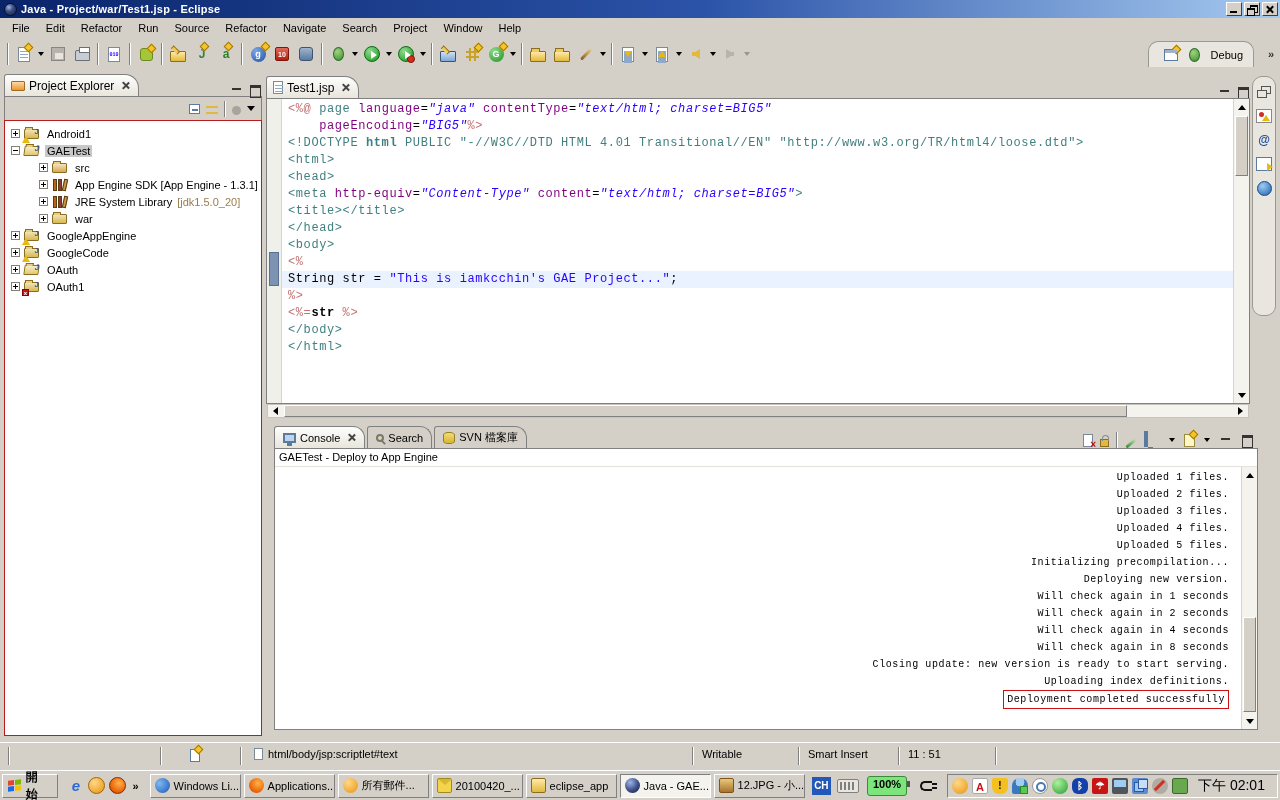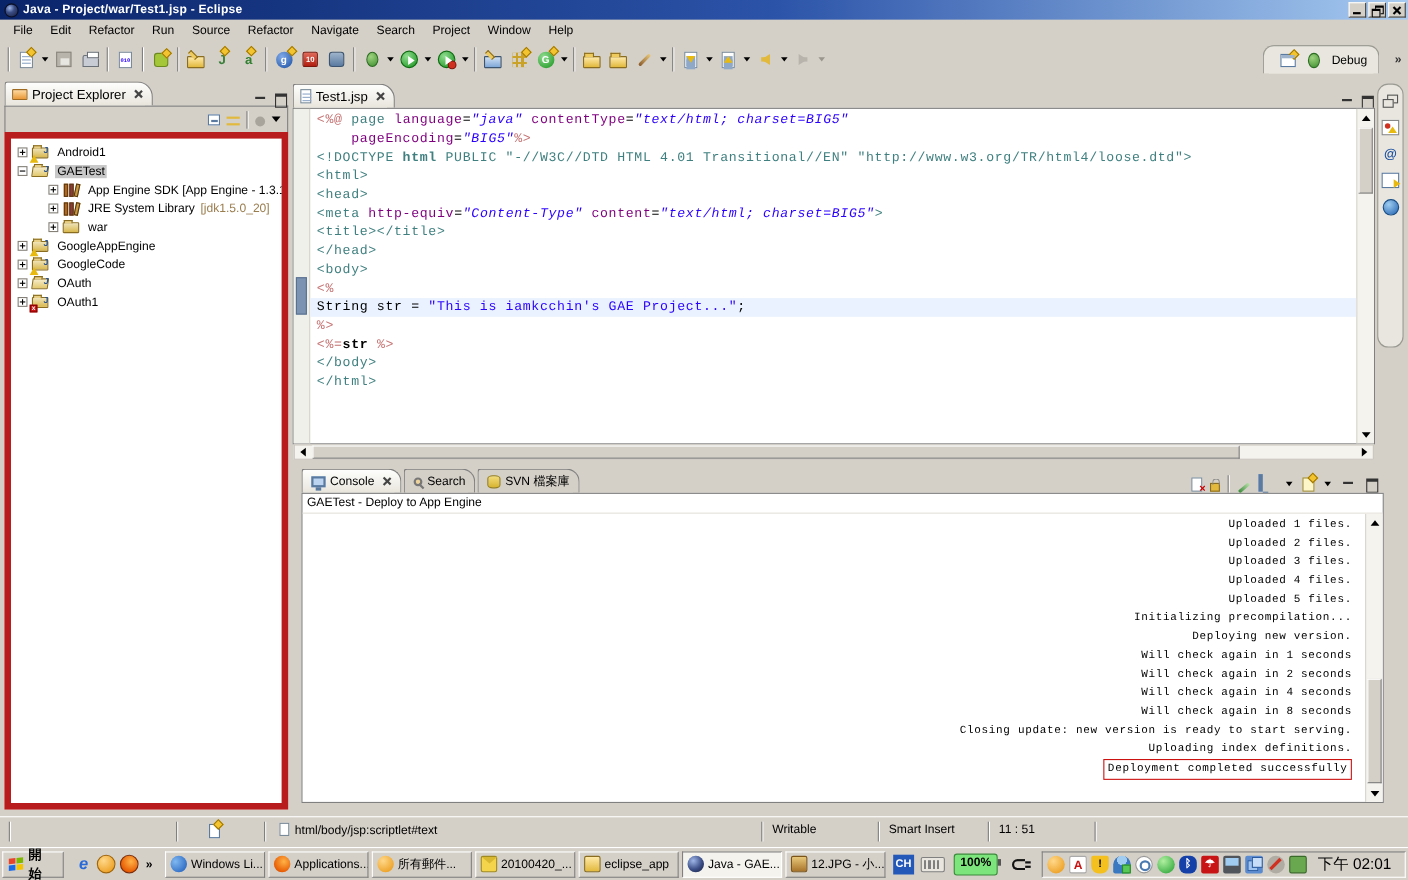--- a/index.html
+++ b/index.html
@@ -93,21 +93,21 @@
   .pe { position:absolute; left:4px; top:4px; width:258px; height:662px; }
   .pe-tabrow { position:relative; height:22px; display:flex; align-items:flex-end; }
   .pe-folder { width:14px; height:10px; background:linear-gradient(#FFD9A0,#E89838); border:1px solid #A06A20; border-radius:1px; position:relative; }
   .pe-toolbar { height:24px; background:#D4D0C8; border:1px solid #808080; border-bottom:none; display:flex; align-items:center; justify-content:flex-end; gap:6px; padding:0 6px; }
   .vt-ic { position:relative; width:16px; height:14px; }
   .ic-collapse { border:1px solid #5a7aa0; width:11px; height:10px; background:#fff; }
   .ic-collapse::after { content:""; position:absolute; left:2px; top:4px; width:6px; height:2px; background:#5a7aa0; }
   .ic-link { width:12px; height:8px; border-top:2px solid #E2B93D; border-bottom:2px solid #E2B93D; margin-top:3px; }
   .ic-dimdot { width:9px; height:9px; border-radius:50%; background:#a8a49c; margin-top:3px; }
   .view-menu-tri { width:0; height:0; border-left:4px solid transparent; border-right:4px solid transparent; border-top:5px solid #000; }
-  .pe-body { height:calc(100% - 46px); background:#fff; border:6px solid #b91c1c; overflow:hidden; padding-top:4px; }
+  .pe-body { height:calc(100% - 46px); background:#fff; border:1px solid #b91c1c; overflow:hidden; padding-top:4px; }
   .tree-row { height:17px; display:flex; align-items:center; white-space:nowrap; }
   .expander { width:9px; height:9px; background:#fff; border:1px solid #848078; position:relative; margin-right:4px; flex:none; }
   .expander::after { content:""; position:absolute; left:1px; top:3px; width:5px; height:1px; background:#000; }
   .expander.plus::before { content:""; position:absolute; left:3px; top:1px; width:1px; height:5px; background:#000; }
   .tree-ic { position:relative; width:17px; height:14px; flex:none; margin-right:4px; }
   .tf { position:absolute; left:0; top:2px; width:15px; height:10px; background:linear-gradient(#EFE3B8,#D8B84E); border:1px solid #8A6D1F; border-radius:1px; }
   .tf::before { content:""; position:absolute; top:-3px; left:0; width:6px; height:2px; background:#E8CF86; border:1px solid #8A6D1F; border-bottom:none; }
   .tf-open { transform:skewX(-8deg); background:linear-gradient(#F6ECCB,#E2C96E); }
   .tj::after { content:"J"; position:absolute; right:-1px; top:-3px; font-size:8px; font-weight:bold; color:#28538e; }
   .warn-badge { position:absolute; left:-2px; bottom:-2px; width:0; height:0; border-left:4px solid transparent; border-right:4px solid transparent; border-bottom:7px solid #E8B90F; }
@@ -415,20 +415,27 @@
         </div>
         <div class="tree-row indent-0">
           <span class="expander"></span>
           <span class="tree-ic">
               <span class="tf tf-open tj"></span>
             </span>
           <span class="tree-label selected">GAETest</span>
         </div>
         <div class="tree-row indent-1">
           <span class="expander plus"></span>
+          <span class="tree-ic">
+              <span class="tf" style="background:linear-gradient(#F2E3C0,#D8A84E)"></span>
+            </span>
+          <span class="tree-label">src</span>
+        </div>
+        <div class="tree-row indent-1">
+          <span class="expander plus"></span>
           <span class="tree-ic lib-ic">
               <span></span>
               <span></span>
               <span></span>
             </span>
           <span class="tree-label">App Engine SDK [App Engine - 1.3.1]</span>
         </div>
         <div class="tree-row indent-1">
           <span class="expander plus"></span>
           <span class="tree-ic lib-ic">

